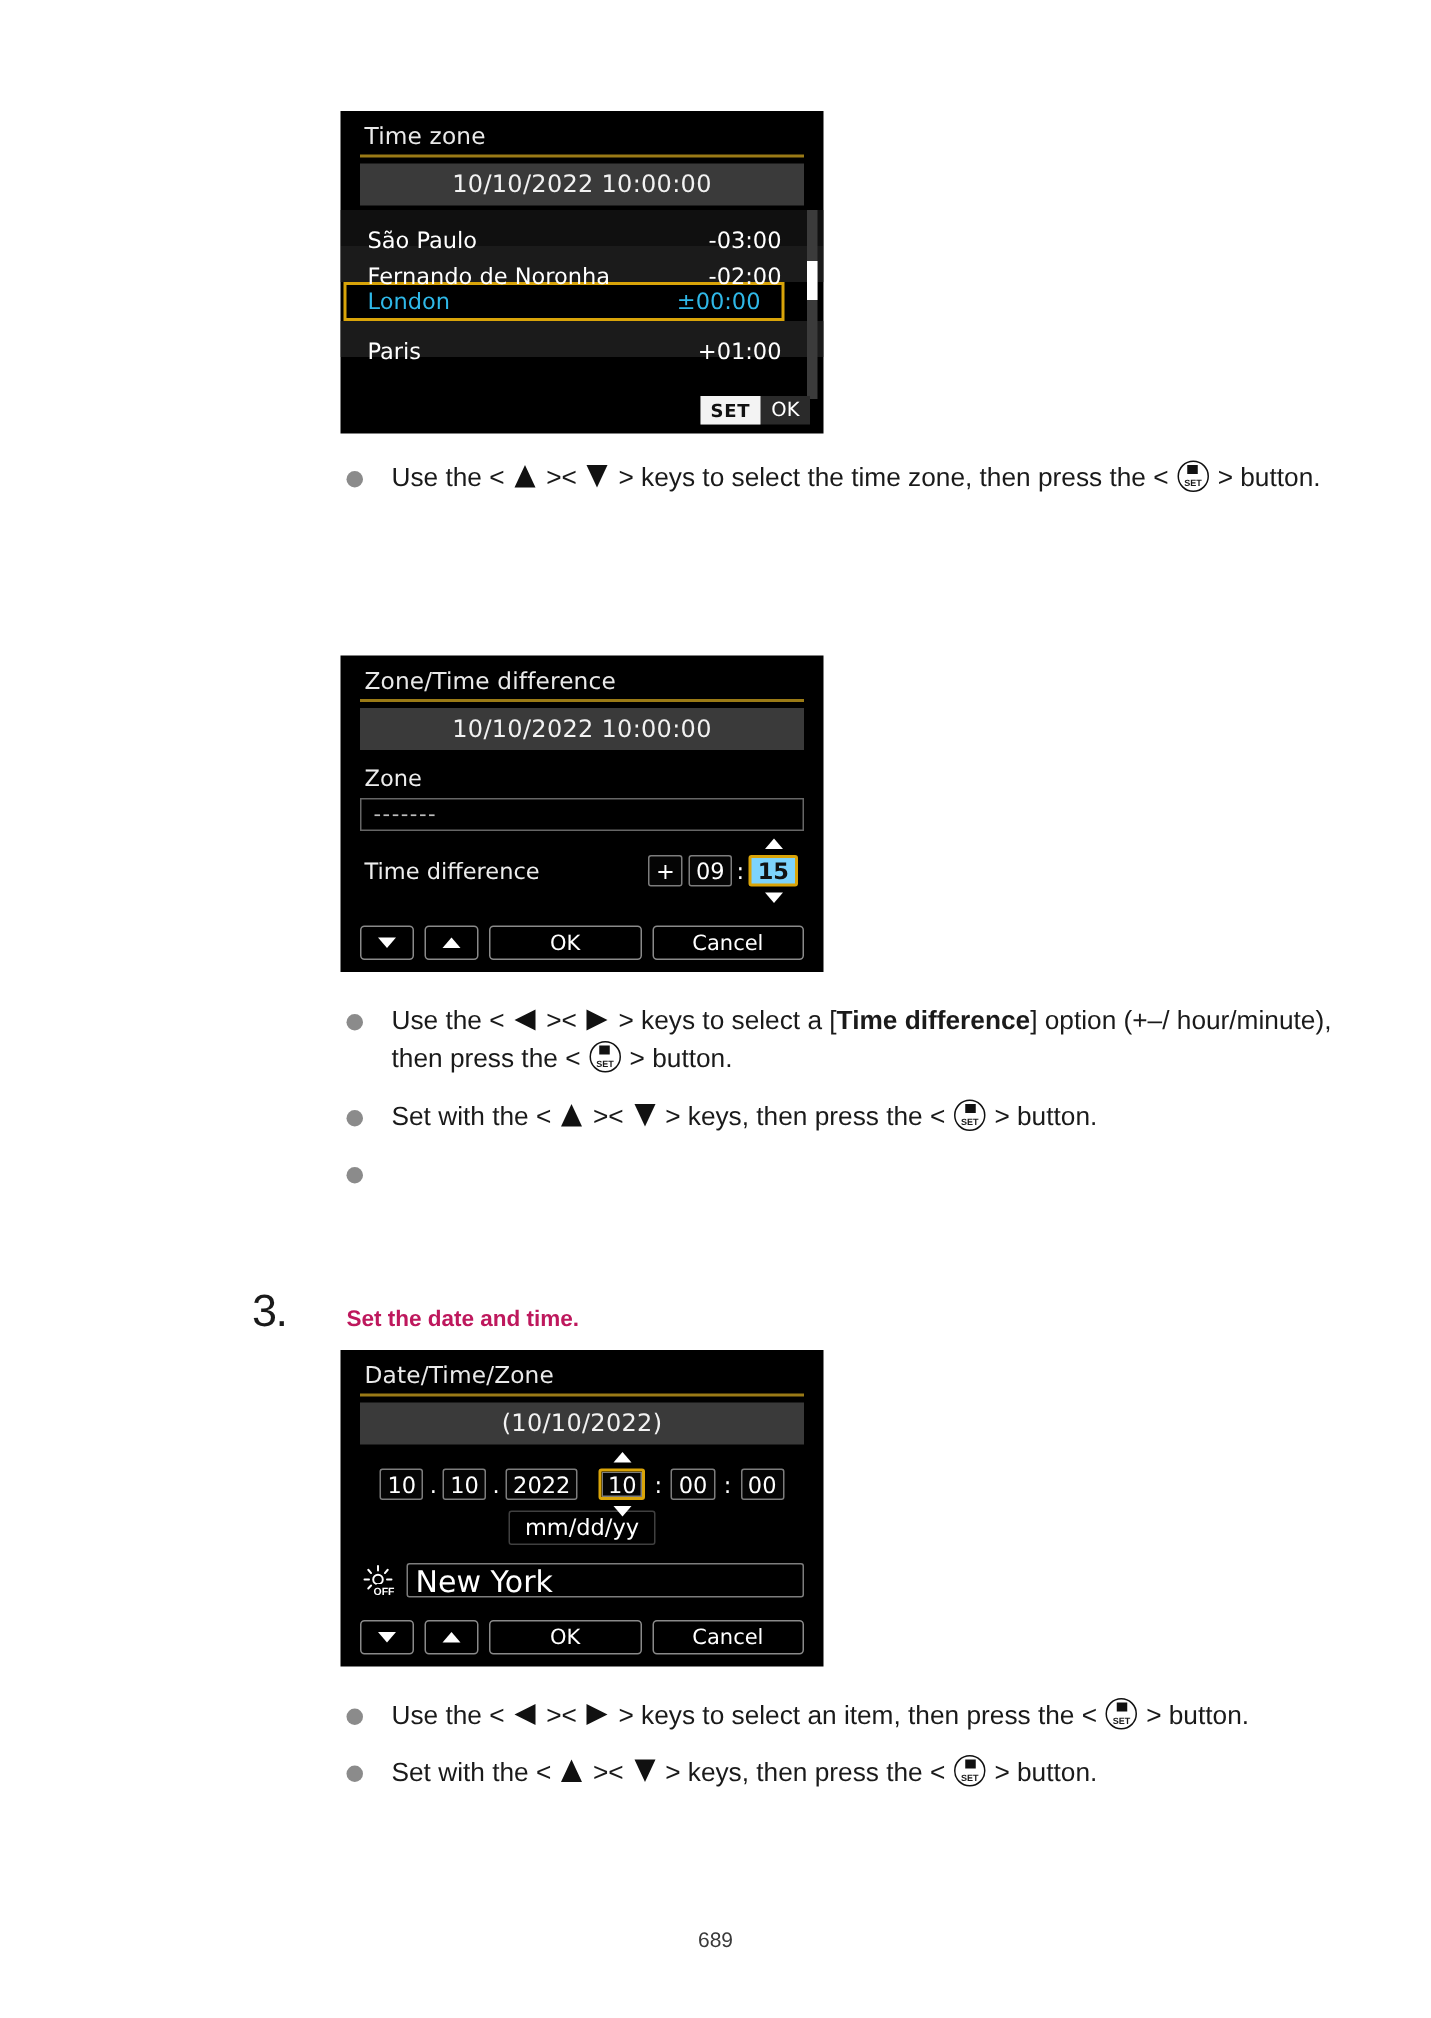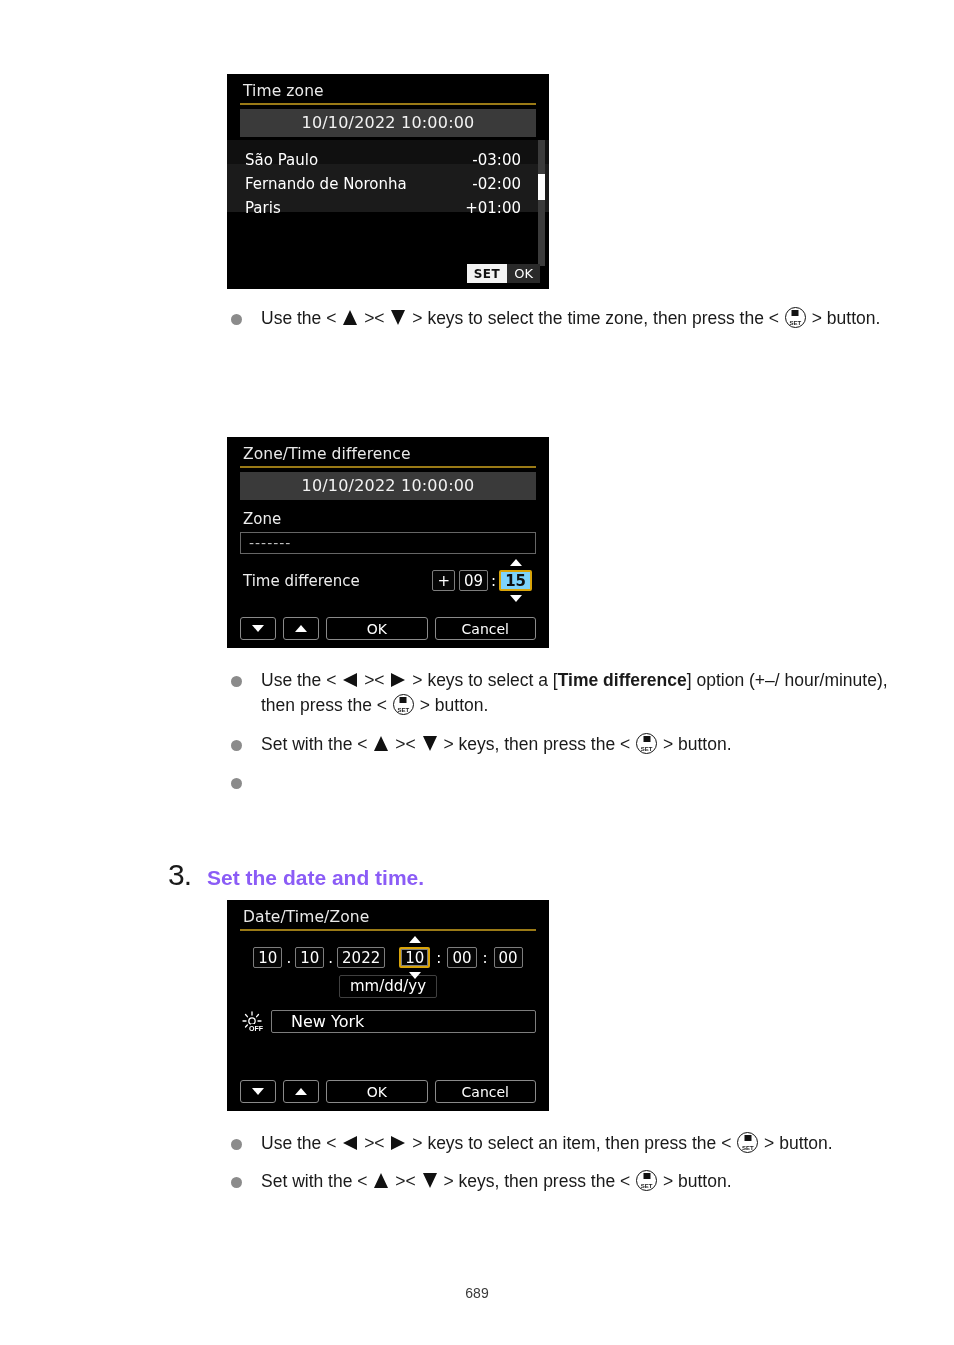--- a/index.html
+++ b/index.html
@@ -255,22 +255,22 @@
     position: relative;
     flex: 0 0 auto;
   }
   .dt-zone-box {
     flex: 1;
     border: 1px solid #7d7d7d;
     border-radius: 2px;
     height: 23px;
     display: flex;
     align-items: center;
-    padding-left: 19px;
-    font-size: 16px;
+    padding-left: 5px;
+    font-size: 20px;
     color: #ffffff;
     box-sizing: border-box;
   }
 
   
   .bullet-block { position: absolute; left: 231px; width: 660px; }
   .bullet {
     display: flex;
     align-items: flex-start;
     margin-bottom: 13px;
@@ -341,24 +341,24 @@
     display: flex;
     align-items: baseline;
   }
   .step-num {
     font-size: 30px;
     color: #1a1a1a;
     font-weight: normal;
     letter-spacing: -1px;
   }
   .step-text {
-    font-size: 21px;
+    font-size: 15px;
     font-weight: bold;
-    color: #8b5cf6;
-    margin-left: 16px;
+    color: #be185d;
+    margin-left: 40px;
   }
 
   
   #page-number {
     position: absolute;
     left: 0; right: 0;
     top: 1285px;
     text-align: center;
     font-size: 14px;
     color: #3a3a3a;
@@ -377,20 +377,24 @@
     <div class="tz-scroll-track"></div>
     <div class="tz-scroll-thumb"></div>
 
     <div class="tz-row base">
       <span class="tz-name">São Paulo</span>
       <span class="tz-off">-03:00</span>
     </div>
     <div class="tz-row alt">
       <span class="tz-name">Fernando de Noronha</span>
       <span class="tz-off">-02:00</span>
+    </div>
+    <div class="tz-row selected">
+      <span class="tz-name">London</span>
+      <span class="tz-off">±00:00</span>
     </div>
     <div class="tz-row alt">
       <span class="tz-name">Paris</span>
       <span class="tz-off">+01:00</span>
     </div>
   </div>
   <div class="tz-footer">
     <span class="tz-set">SET</span>
     <span class="tz-ok">OK</span>
   </div>
@@ -457,20 +461,21 @@
 <div id="step-heading">
   <span class="step-num">3.</span>
   <span class="step-text">Set the date and time.</span>
 </div>
 
 <div class="cam-screen" id="screen-datetime">
   <div class="cam-title-row">
     <span>Date/Time/Zone</span>
     <div class="cam-title-rule"></div>
   </div>
+  <div class="cam-datebar">(10/10/2022)</div>
 
   <div class="dt-fields">
     <span class="num-box">10</span>
     <span class="dt-dot">.</span>
     <span class="num-box">10</span>
     <span class="dt-dot">.</span>
     <span class="num-box">2022</span>
     <span style="width:8px;display:inline-block;"></span>
     <span class="sel-wrap">
       <span class="caret up"></span>

